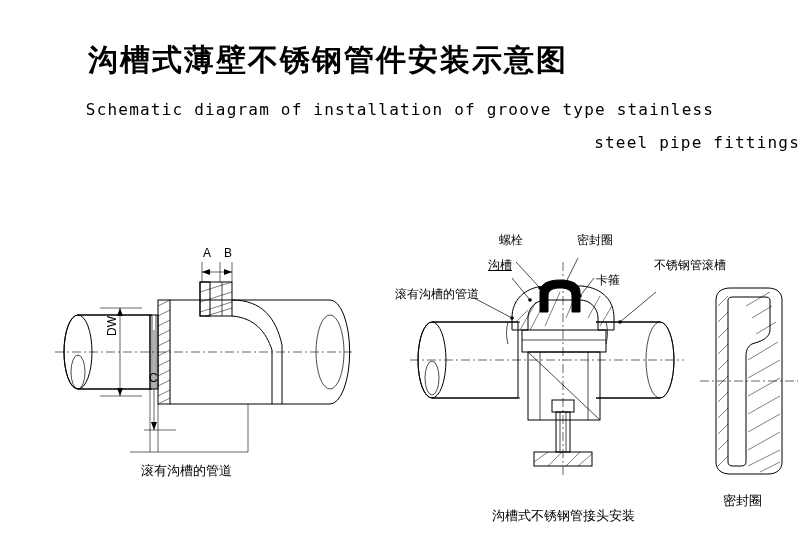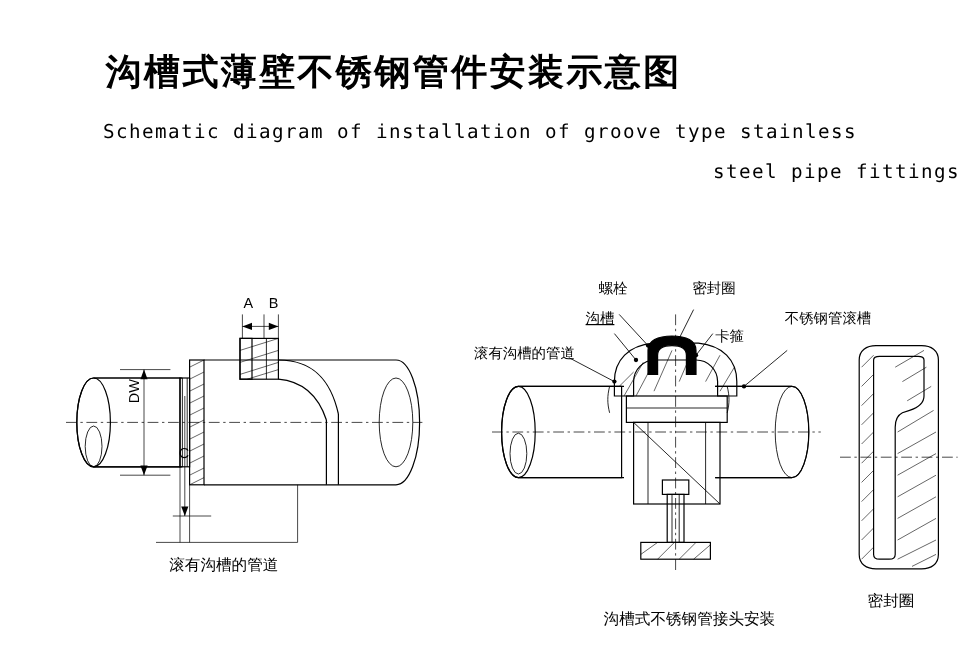--- a/index.html
+++ b/index.html
@@ -265,17 +265,17 @@
   <div class="dimlabel" style="left:203px; top:246px;">A</div>
   <div class="dimlabel" style="left:224px; top:246px;">B</div>
   <div class="caption" style="left:141px; top:462px;">滚有沟槽的管道</div>
 
   <div class="label" style="left:499px; top:232px;">螺栓</div>
   <div class="label" style="left:577px; top:232px;">密封圈</div>
   <div class="label" style="left:488px; top:257px;text-decoration:underline;">沟槽</div>
   <div class="label" style="left:596px; top:272px;">卡箍</div>
   <div class="label" style="left:395px; top:286px;">滚有沟槽的管道</div>
   <div class="label" style="left:654px; top:257px;">不锈钢管滚槽</div>
-  <div class="caption" style="left:503px; top:507px;">沟槽式不锈钢管接头安装</div>
+  <div class="caption" style="left:492px; top:507px;">沟槽式不锈钢管接头安装</div>
 
   <div class="caption" style="left:723px; top:492px;">密封圈</div>
 
 </div>
 
 </body></html>

